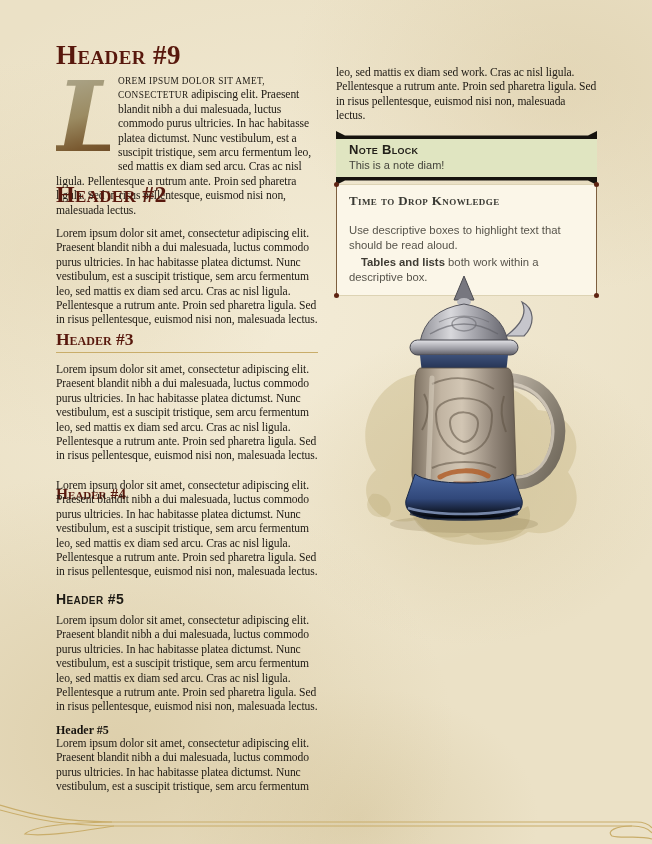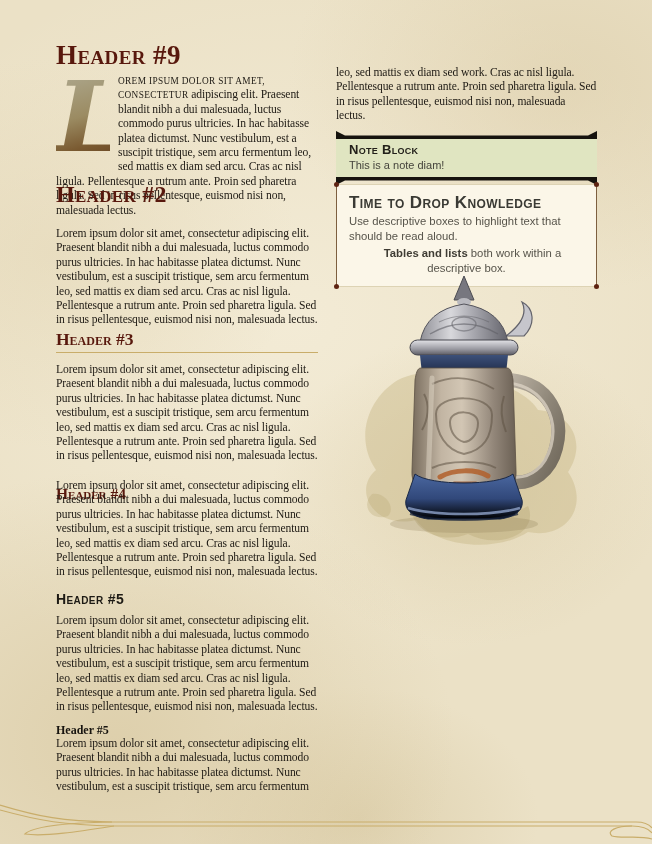--- a/index.html
+++ b/index.html
@@ -94,28 +94,28 @@
     box-sizing:border-box;
     width:261px;
   }
   .dot{
     position:absolute;width:5px;height:5px;border-radius:50%;
     background:#5e2312;
   }
   .dot.tl{left:-3px;top:-3px;} .dot.tr{right:-3px;top:-3px;}
   .dot.bl{left:-3px;bottom:-3px;} .dot.br{right:-3px;bottom:-3px;}
   .desc-title{
-    font-family:Liberation Sans, sans-serif;font-variant:small-caps;
-    font-weight:700;font-size:17px;color:#3a3a34;letter-spacing:.4px;margin:0 0 1px 0;
+    font-family:Liberation Serif, serif;font-variant:small-caps;
+    font-weight:700;font-size:13px;color:#3a3a34;letter-spacing:.4px;margin:0 0 14px 0;
   }
   .desc-text{
     font-family:"Liberation Sans", sans-serif;font-size:11.3px;color:#57544b;
     margin:0;line-height:15px;
   }
-  .desc-text.indent{text-indent:12px;margin-top:2px;text-align:center;}
+  .desc-text.indent{text-indent:12px;margin-top:2px;}
   .desc-bold{font-weight:700;color:#3f3c34;}
 </style>
 </head>
 <body>
 
 <div class="page">
 
   <h1 class="abs lcol hdr h1" style="top:42px;">Header #9</h1>
 
   <p class="abs lcol body-p" style="top:74px;">

